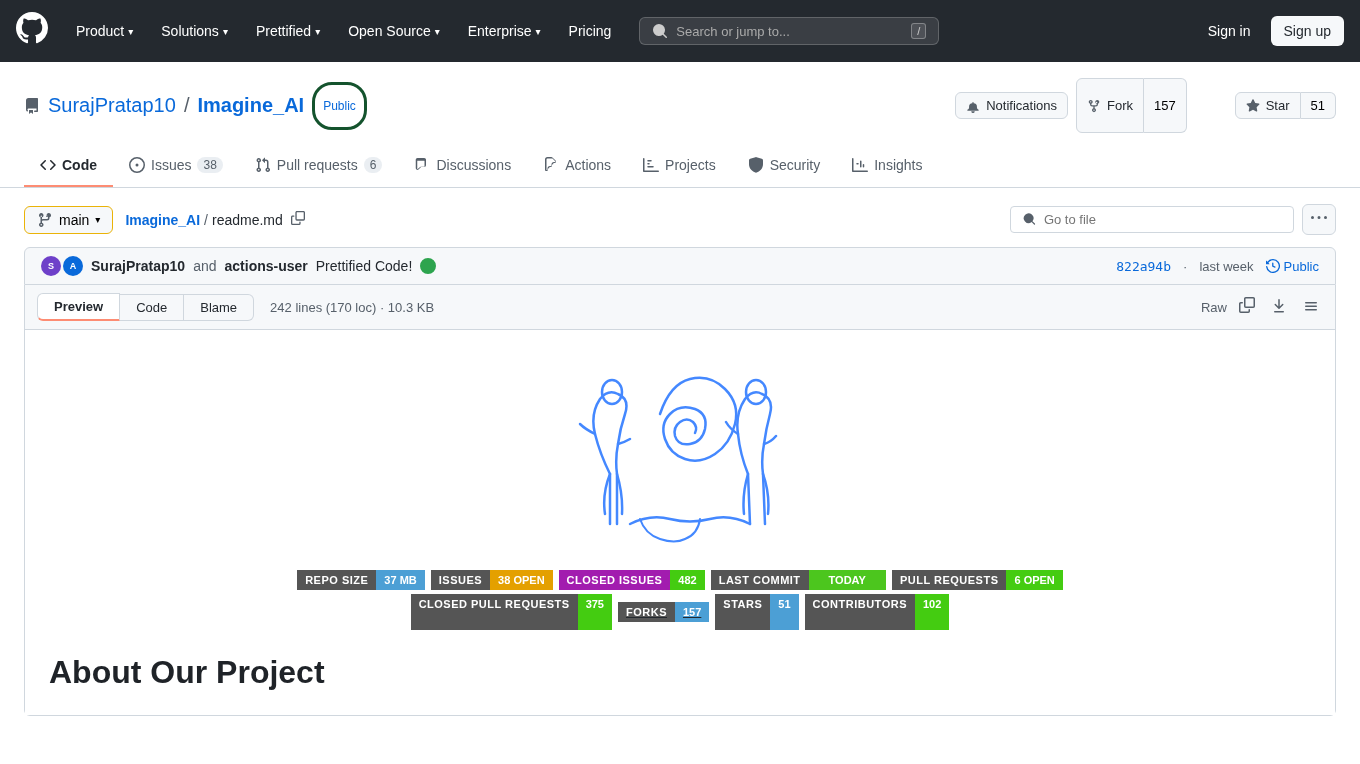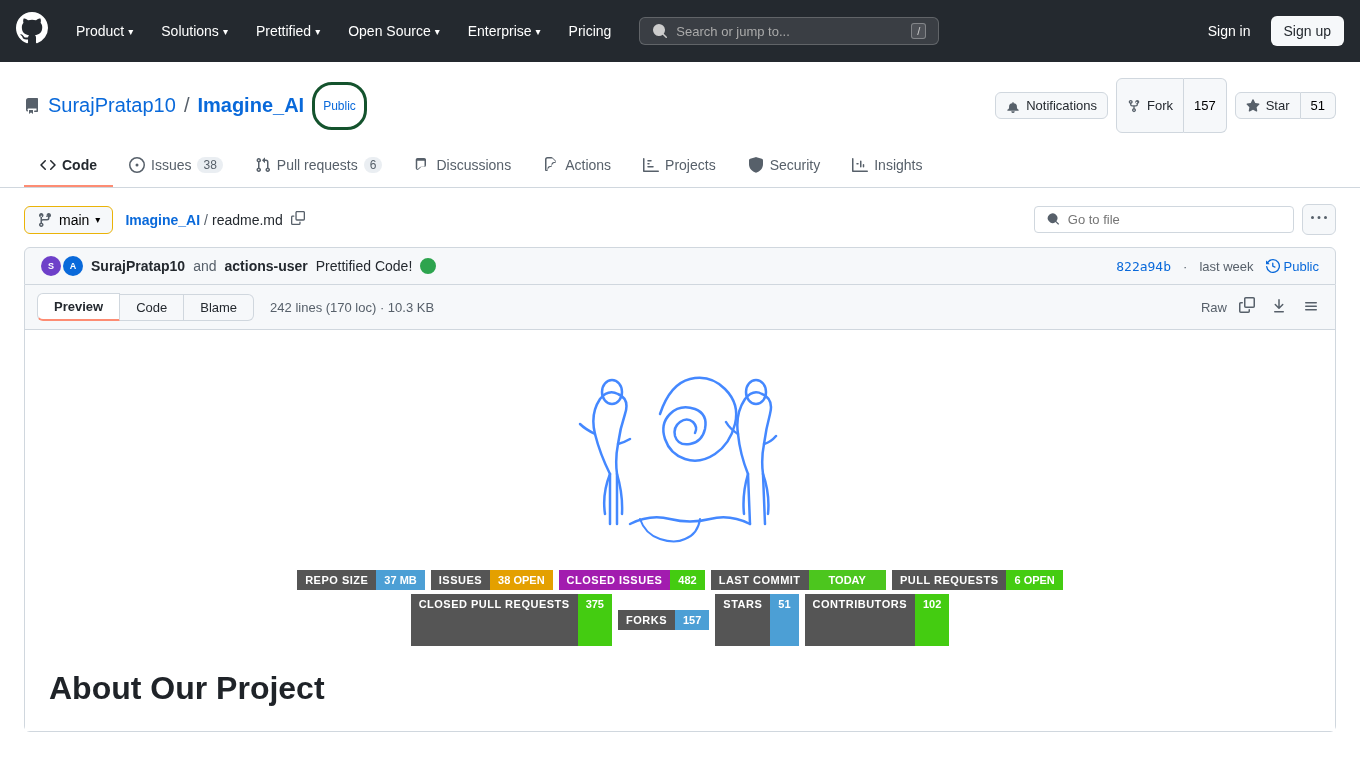--- a/index.html
+++ b/index.html
@@ -72,21 +72,21 @@
       </button>
       <div style="display:flex;">
         <button style="display:flex; align-items:center; gap:6px; border:1px solid #d0d7de; border-radius:6px 0 0 6px; background:#f6f8fa; padding:19px 10px; cursor:pointer; font-size:13px; color:#24292f;">
           <svg width="14" height="14" viewBox="0 0 16 16" fill="#57606a">
               <path d="M5 3.25a.75.75 0 11-1.5 0 .75.75 0 011.5 0zm0 2.122a2.25 2.25 0 10-1.5 0v.878A2.25 2.25 0 005.75 8.5h1.5v2.128a2.251 2.251 0 101.5 0V8.5h1.5a2.25 2.25 0 002.25-2.25v-.878a2.25 2.25 0 10-1.5 0v.878a.75.75 0 01-.75.75h-4.5A.75.75 0 015 6.25v-.878zm3.75 7.378a.75.75 0 11-1.5 0 .75.75 0 011.5 0zm3-8.75a.75.75 0 11-1.5 0 .75.75 0 011.5 0z"></path>
             </svg>
           <span>Fork</span>
         </button>
         <button style="border:1px solid #d0d7de; border-left:none; border-radius:0 6px 6px 0; background:#f6f8fa; padding:5px 10px; cursor:pointer; font-size:13px; font-weight:500;">157</button>
       </div>
-      <div style="display:flex;">
+      <div style="display:flex;margin-left:40px;">
         <button style="display:flex; align-items:center; gap:6px; border:1px solid #d0d7de; border-radius:6px 0 0 6px; background:#f6f8fa; padding:5px 10px; cursor:pointer; font-size:13px; color:#24292f;">
           <svg width="14" height="14" viewBox="0 0 16 16" fill="#57606a">
               <path d="M8 .25a.75.75 0 01.673.418l1.882 3.815 4.21.612a.75.75 0 01.416 1.279l-3.046 2.97.719 4.192a.751.751 0 01-1.088.791L8 12.347l-3.766 1.98a.75.75 0 01-1.088-.79l.72-4.194L.818 6.374a.75.75 0 01.416-1.28l4.21-.611L7.327.668A.75.75 0 018 .25z"></path>
             </svg>
           <span>Star</span>
         </button>
         <button style="border:1px solid #d0d7de; border-left:none; border-radius:0 6px 6px 0; background:#f6f8fa; padding:5px 10px; cursor:pointer; font-size:13px; font-weight:500;">51</button>
       </div>
     </div>
   </div>
@@ -163,21 +163,21 @@
         <span style="font-weight:400;">readme.md</span>
         <button style="background:none; border:none; cursor:pointer; color:#57606a; padding:2px 4px; font-size:14px;">
           <svg width="14" height="14" viewBox="0 0 16 16" fill="currentColor">
               <path d="M0 6.75C0 5.784.784 5 1.75 5h1.5a.75.75 0 010 1.5h-1.5a.25.25 0 00-.25.25v7.5c0 .138.112.25.25.25h7.5a.25.25 0 00.25-.25v-1.5a.75.75 0 011.5 0v1.5A1.75 1.75 0 019.25 16h-7.5A1.75 1.75 0 010 14.25v-7.5z"></path>
               <path d="M5 1.75C5 .784 5.784 0 6.75 0h7.5C15.216 0 16 .784 16 1.75v7.5A1.75 1.75 0 0114.25 11h-7.5A1.75 1.75 0 015 9.25v-7.5zm1.75-.25a.25.25 0 00-.25.25v7.5c0 .138.112.25.25.25h7.5a.25.25 0 00.25-.25v-7.5a.25.25 0 00-.25-.25h-7.5z"></path>
             </svg>
         </button>
       </div>
     </div>
     <div style="display:flex; align-items:center; gap:8px;">
-      <div style="display:flex; gap:8px; border:1px solid #d0d7de; border-radius:4px; padding:5px 12px; background:#fff; width:260px;">
+      <div style="display:flex; gap:8px; border:1px solid #d0d7de; border-radius:4px; padding:5px 12px; background:#fff; width:284px;">
         <svg width="14" height="14" viewBox="0 0 16 16" fill="#57606a">
             <path d="M10.68 11.74a6 6 0 01-7.922-8.982 6 6 0 018.982 7.922l3.04 3.04a.749.749 0 01-.326 1.275.749.749 0 01-.734-.215l-3.04-3.04zM11.5 7a4.499 4.499 0 11-8.997 0A4.499 4.499 0 0111.5 7z"></path>
           </svg>
         <input type="text" placeholder="Go to file" style="border: none; outline: none; width: 100%; color: rgb(87, 96, 106); background: transparent; font-size: 13px;">
       </div>
       <button style="border:1px solid #d0d7de; border-radius:6px; background:#f6f8fa; padding:5px 8px; cursor:pointer;">
         <svg width="16" height="16" viewBox="0 0 16 16" fill="#57606a">
             <path d="M8 9a1.5 1.5 0 100-3 1.5 1.5 0 000 3zM1.5 9a1.5 1.5 0 100-3 1.5 1.5 0 000 3zm13 0a1.5 1.5 0 100-3 1.5 1.5 0 000 3z"></path>
           </svg>
       </button>
@@ -284,21 +284,21 @@
           <span style="background:#555; color:#fff; padding:4px 8px; font-size:11px; font-weight:600; letter-spacing:0.5px;">PULL REQUESTS</span>
           <span style="background:#44cc11; color:#fff; padding:4px 8px; font-size:11px; font-weight:600;">6 OPEN</span>
         </div>
       </div>
 
       <div style="display:flex; flex-wrap:wrap; gap:2px; justify-content:center; margin-bottom:16px;">
         <div style="display:flex; margin:0 2px;">
           <span style="background:#555; color:#fff; padding:4px 8px; font-size:11px; font-weight:600; letter-spacing:0.5px;">CLOSED PULL REQUESTS</span>
           <span style="background:#44cc11; color:#fff; padding:4px 8px; font-size:11px; font-weight:600;">375</span>
         </div>
-        <div style="display:flex; margin:16px 2px;">
+        <div style="display:flex; margin:8px 2px;text-decoration:underline;">
           <span style="background:#555; color:#fff; padding:4px 8px; font-size:11px; font-weight:600; letter-spacing:0.5px;">FORKS</span>
           <span style="background:#4c9fd5; color:#fff; padding:4px 8px; font-size:11px; font-weight:600;">157</span>
         </div>
         <div style="display:flex; margin:0 2px;">
           <span style="background:#555; color:#fff; padding:4px 8px; font-size:11px; font-weight:600; letter-spacing:0.5px;">STARS</span>
           <span style="background:#4c9fd5; color:#fff; padding:4px 8px; font-size:11px; font-weight:600;">51</span>
         </div>
         <div style="display:flex; margin:0 2px;">
           <span style="background:#555; color:#fff; padding:4px 8px; font-size:11px; font-weight:600; letter-spacing:0.5px;">CONTRIBUTORS</span>
           <span style="background:#44cc11; color:#fff; padding:4px 8px; font-size:11px; font-weight:600;">102</span>

